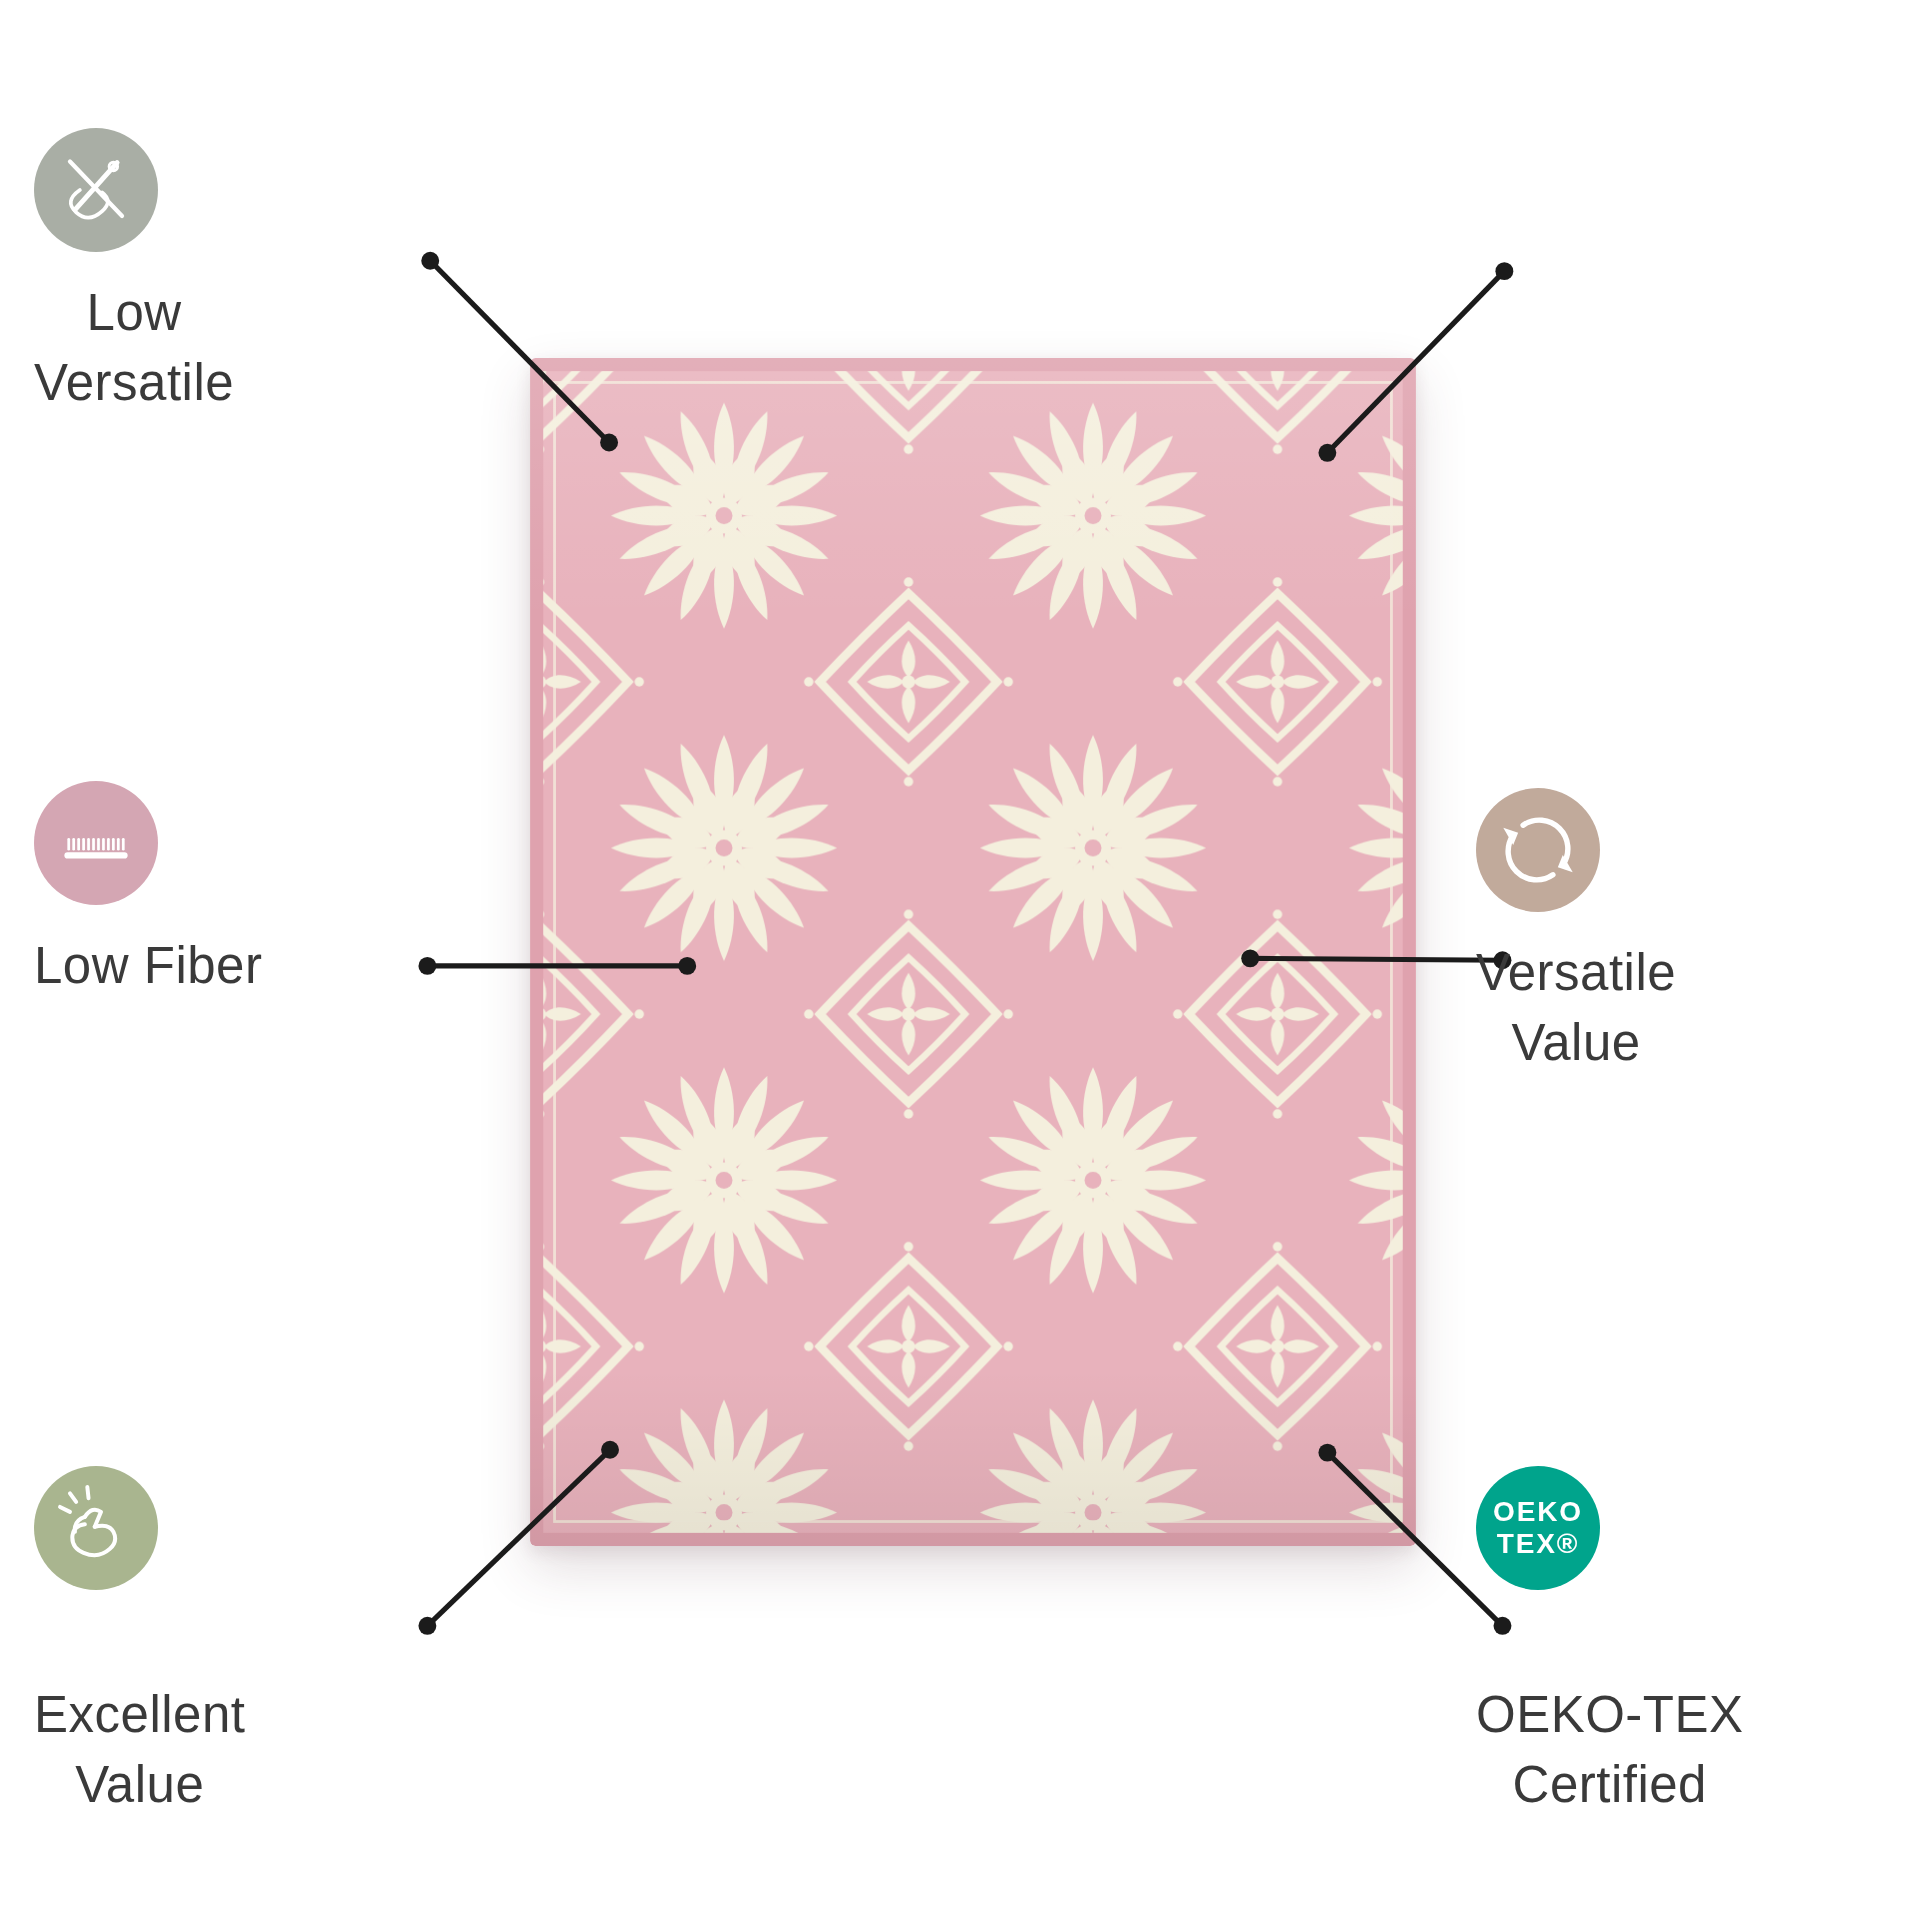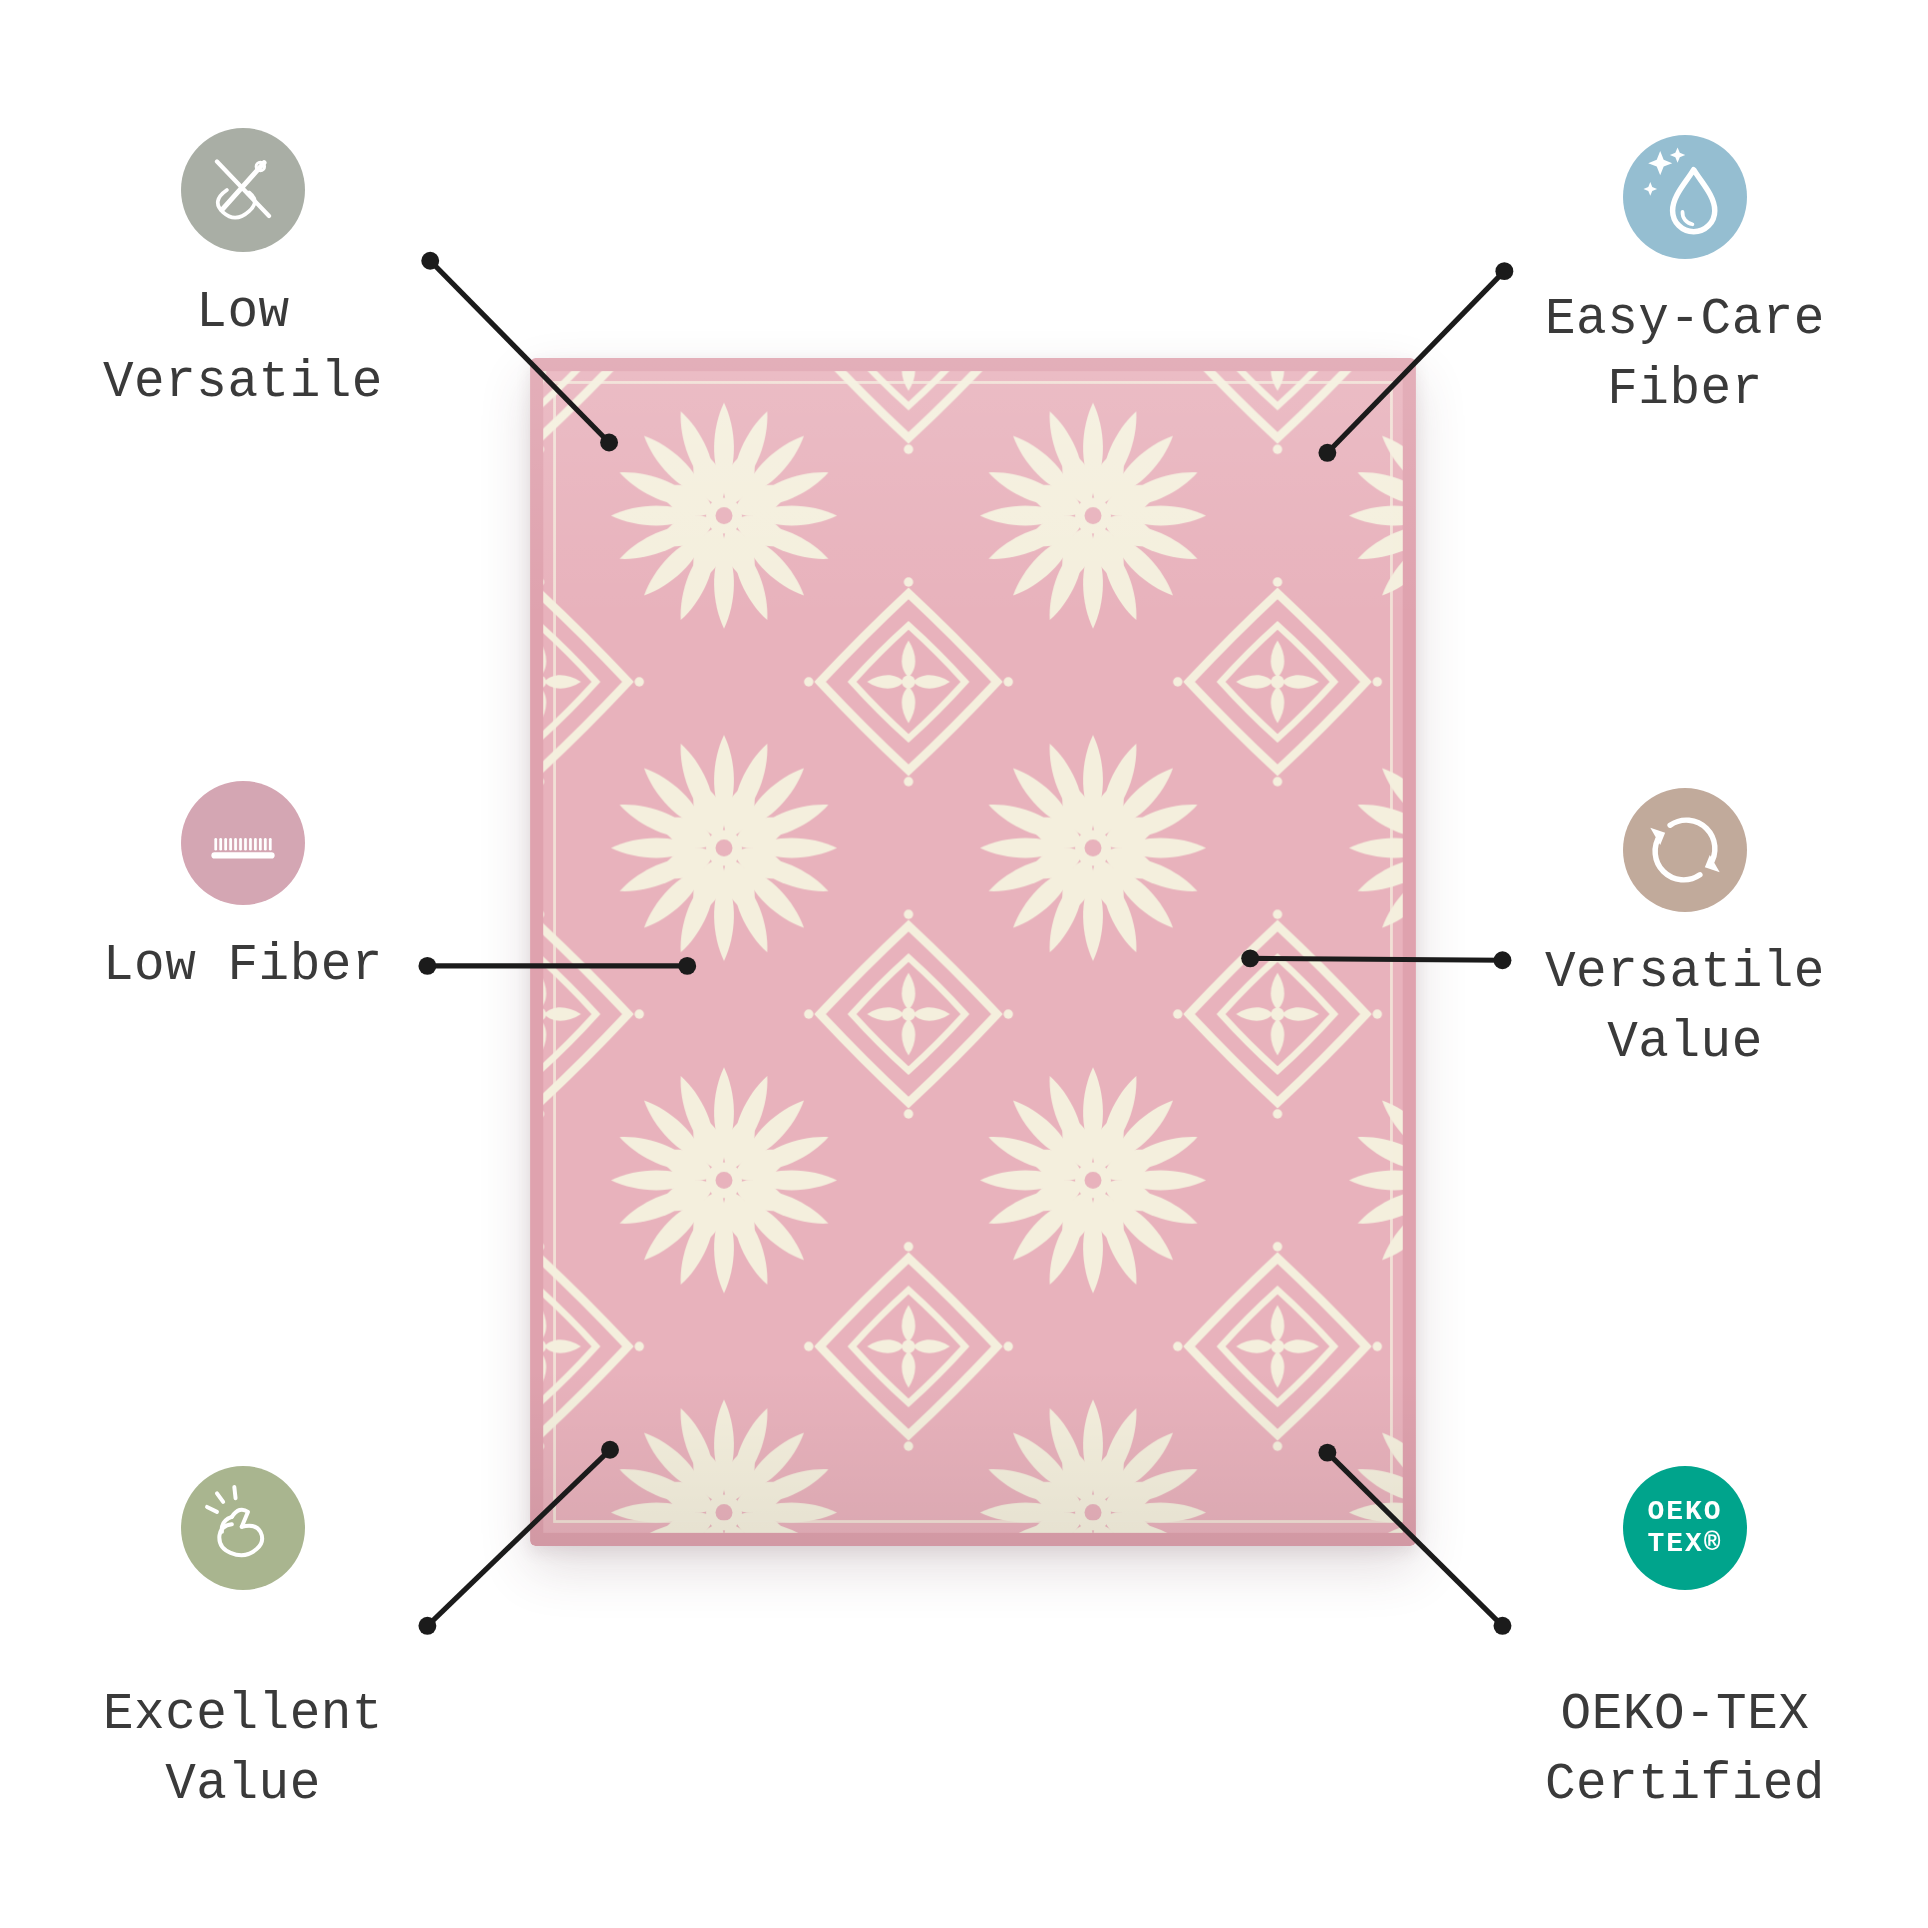--- a/index.html
+++ b/index.html
@@ -9,21 +9,21 @@
 
   
   #rug{position:absolute;left:530px;top:358px;width:886px;height:1188px;border-radius:5.6px;
        box-shadow:0 22.6px 52px rgba(90,50,60,.16),0 5.6px 15px rgba(90,50,60,.10);}
   #rug svg{display:block;width:886px;height:1188px;border-radius:5.6px;}
 
   
   #connectors{position:absolute;left:0;top:0;width:1928px;height:1928px;pointer-events:none;}
 
   
-  .feature{position:absolute;width:418px;display:flex;flex-direction:column;align-items:center;font-family:Liberation Mono, monospace;}
+  .feature{position:absolute;width:418px;display:flex;flex-direction:column;align-items:flex-start;}
   .icon-circle{width:124px;height:124px;border-radius:50%;display:flex;align-items:center;justify-content:center;flex:0 0 auto;}
   .icon-circle svg{width:124px;height:124px;display:block;}
   .feature .label{margin-top:26px;font-size:51px;line-height:70px;color:#3a3a3a;text-align:center;letter-spacing:0.5px;}
   .feature.gap-lg .label{margin-top:90px;}
 
   .f-tl{left:34px;top:128px;}
   .f-tr{left:1476px;top:135px;}
   .f-ml{left:34px;top:781px;}
   .f-mr{left:1476px;top:788px;}
   .f-bl{left:34px;top:1466px;}
@@ -148,39 +148,20 @@
           <line x1="29" y1="27" x2="71" y2="71" stroke-width="3.4"></line>
         </g>
       </svg>
     </div>
     <div class="label">
       <div>Low</div>
       <div>Versatile</div>
     </div>
   </div>
 
-  <div class="feature f-tr">
-    <div class="icon-circle" style="background: rgb(149, 190, 209);">
-      <svg viewBox="0 0 100 100">
-        <g stroke="#ffffff" fill="none" stroke-linecap="round" stroke-linejoin="round">
-          <path d="M57 28 C63 38 74 49 74 61 a17 17 0 0 1 -34 0 C40 49 51 38 57 28 Z" stroke-width="4.4"></path>
-          <path d="M48 62 a9.5 9.5 0 0 0 8 10" stroke-width="3"></path>
-        </g>
-        <g fill="#ffffff">
-          <path d="M30 13 l2.8 6.9 6.9 2.8 -6.9 2.8 -2.8 6.9 -2.8 -6.9 -6.9 -2.8 6.9 -2.8 Z"></path>
-          <path d="M44 10 l1.8 4.4 4.4 1.8 -4.4 1.8 -1.8 4.4 -1.8 -4.4 -4.4 -1.8 4.4 -1.8 Z"></path>
-          <path d="M22 38 l1.6 3.9 3.9 1.6 -3.9 1.6 -1.6 3.9 -1.6 -3.9 -3.9 -1.6 3.9 -1.6 Z"></path>
-        </g>
-      </svg>
-    </div>
-    <div class="label">
-      <div>Easy-Care</div>
-      <div>Fiber</div>
-    </div>
-  </div>
 
   <div class="feature f-ml">
     <div class="icon-circle" style="background: rgb(212, 166, 179);">
       <svg viewBox="0 0 100 100">
         <g stroke="#ffffff" stroke-linecap="round">
           <line x1="27" y1="60" x2="73" y2="60" stroke-width="5"></line>
           <line x1="28" y1="47" x2="28" y2="55" stroke-width="2.2"></line>
           <line x1="32" y1="47" x2="32" y2="55" stroke-width="2.2"></line>
           <line x1="36" y1="47" x2="36" y2="55" stroke-width="2.2"></line>
           <line x1="40" y1="47" x2="40" y2="55" stroke-width="2.2"></line>

